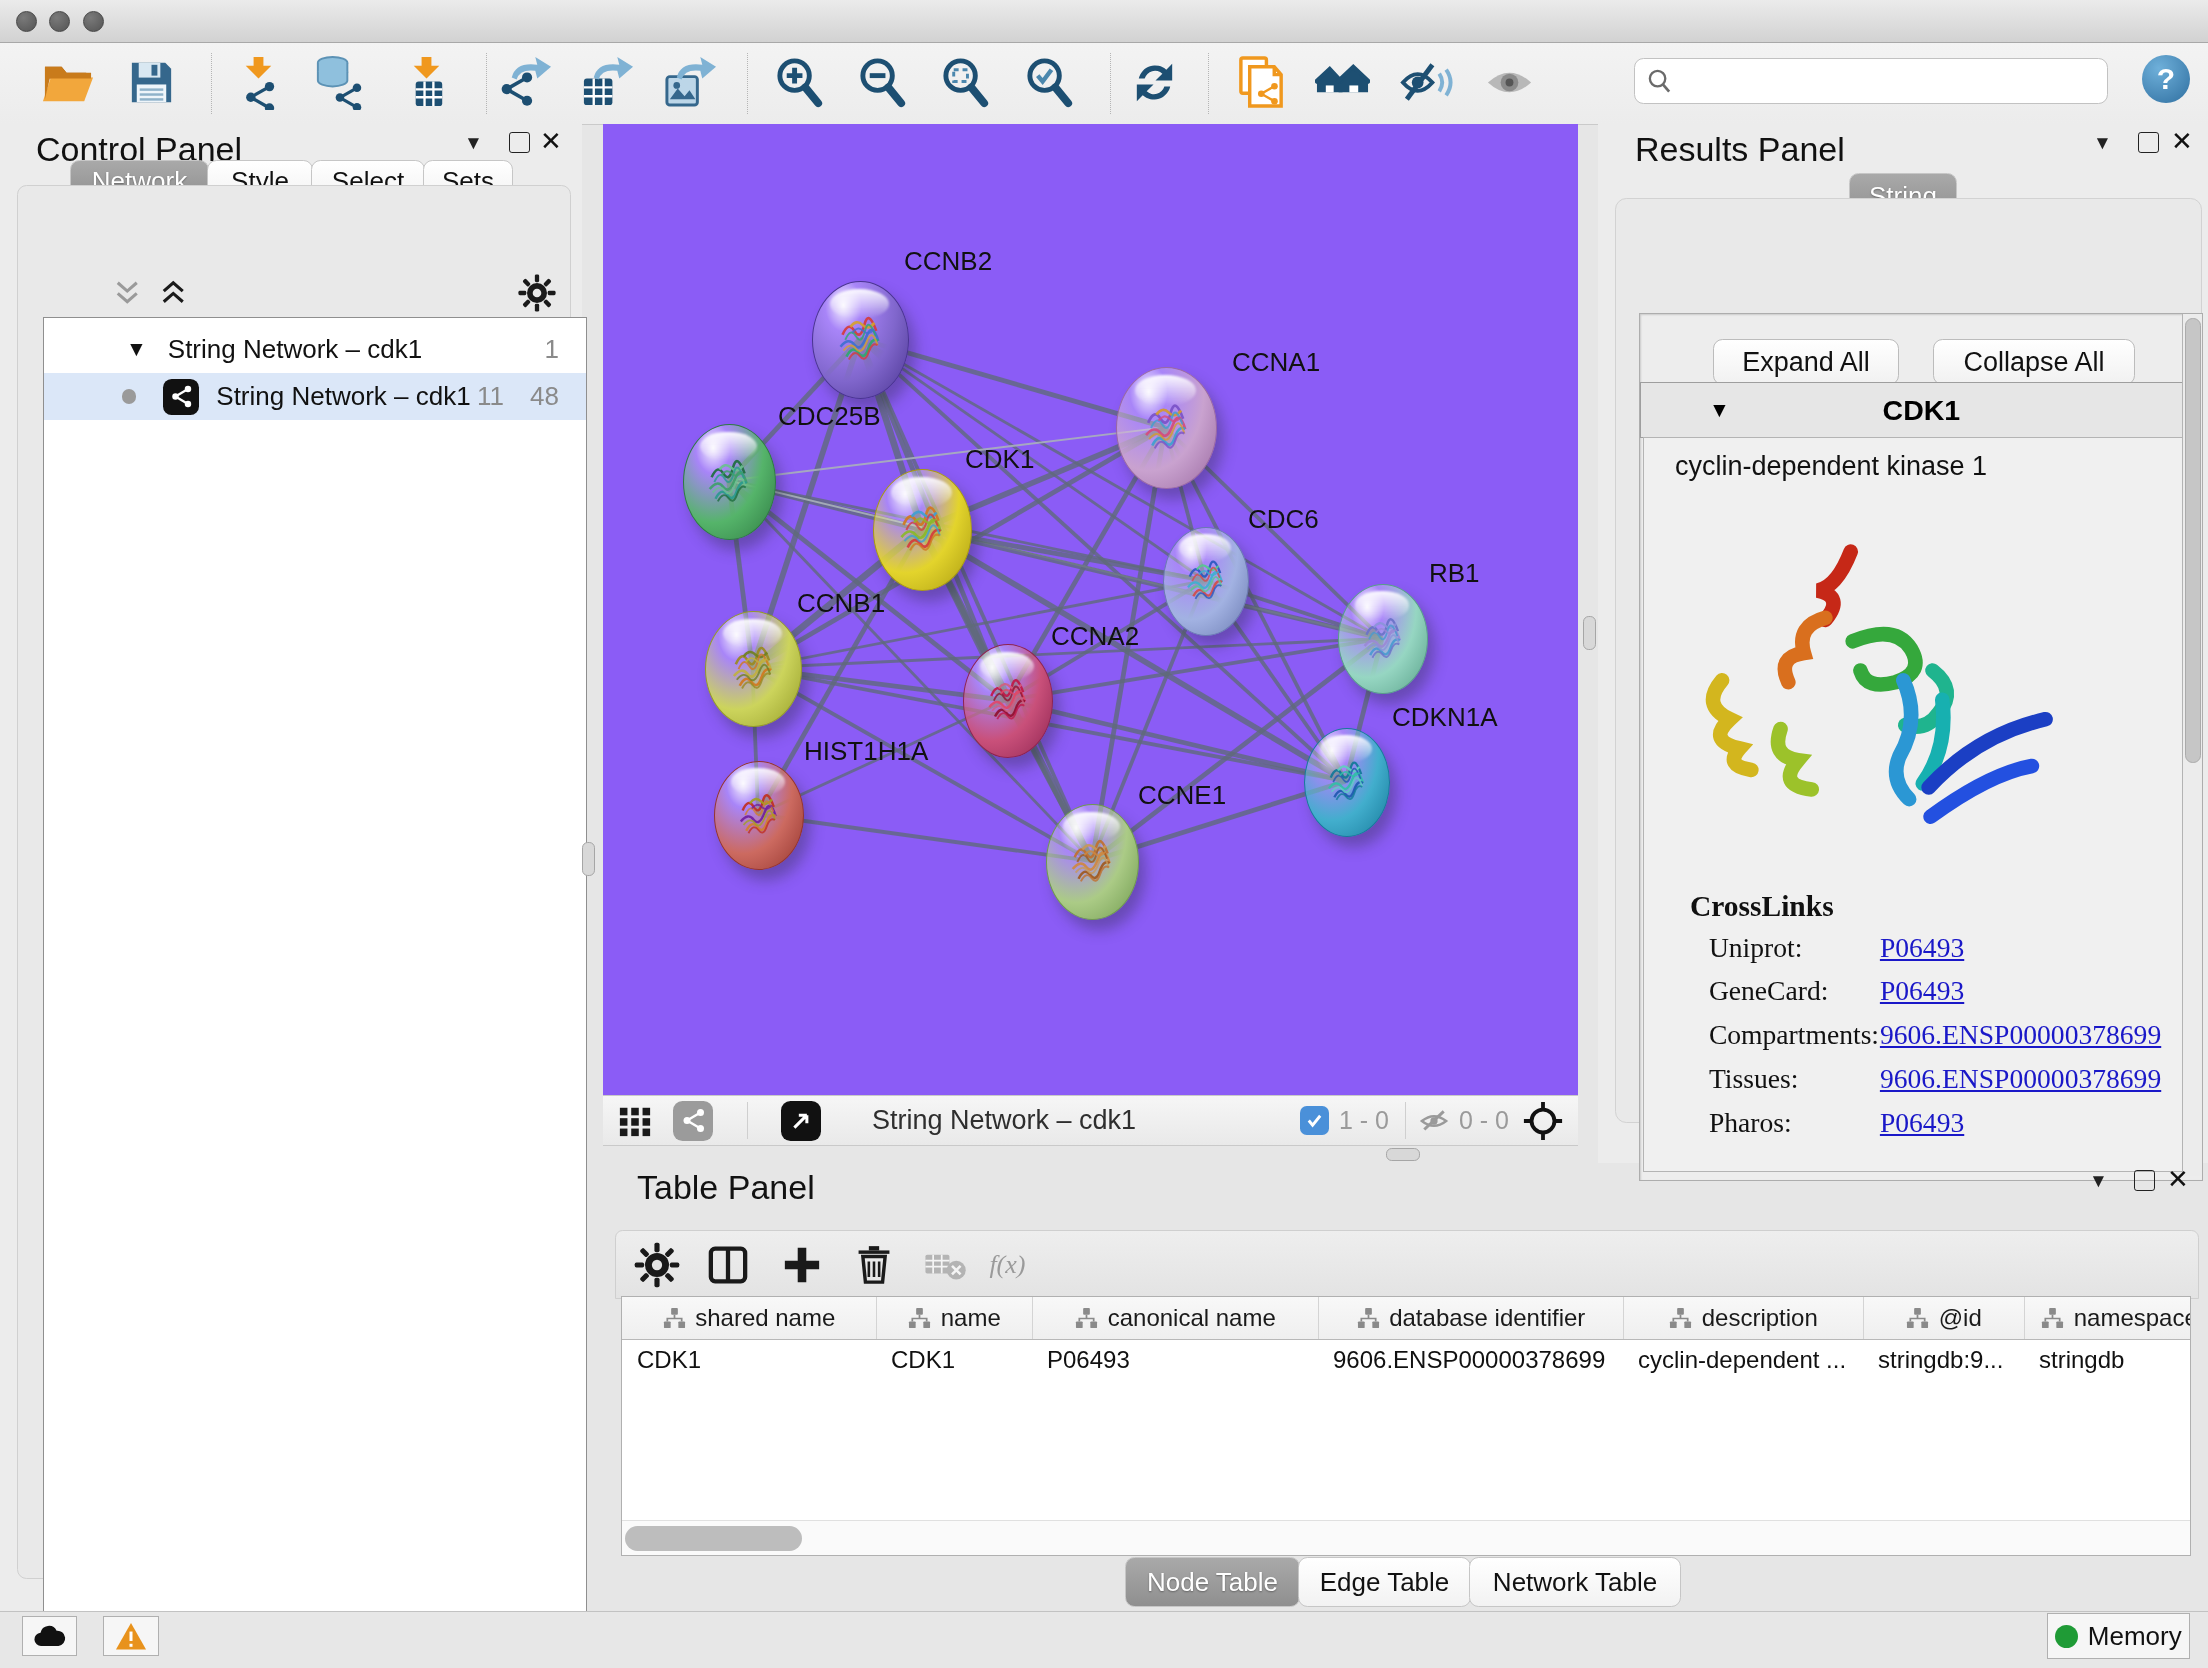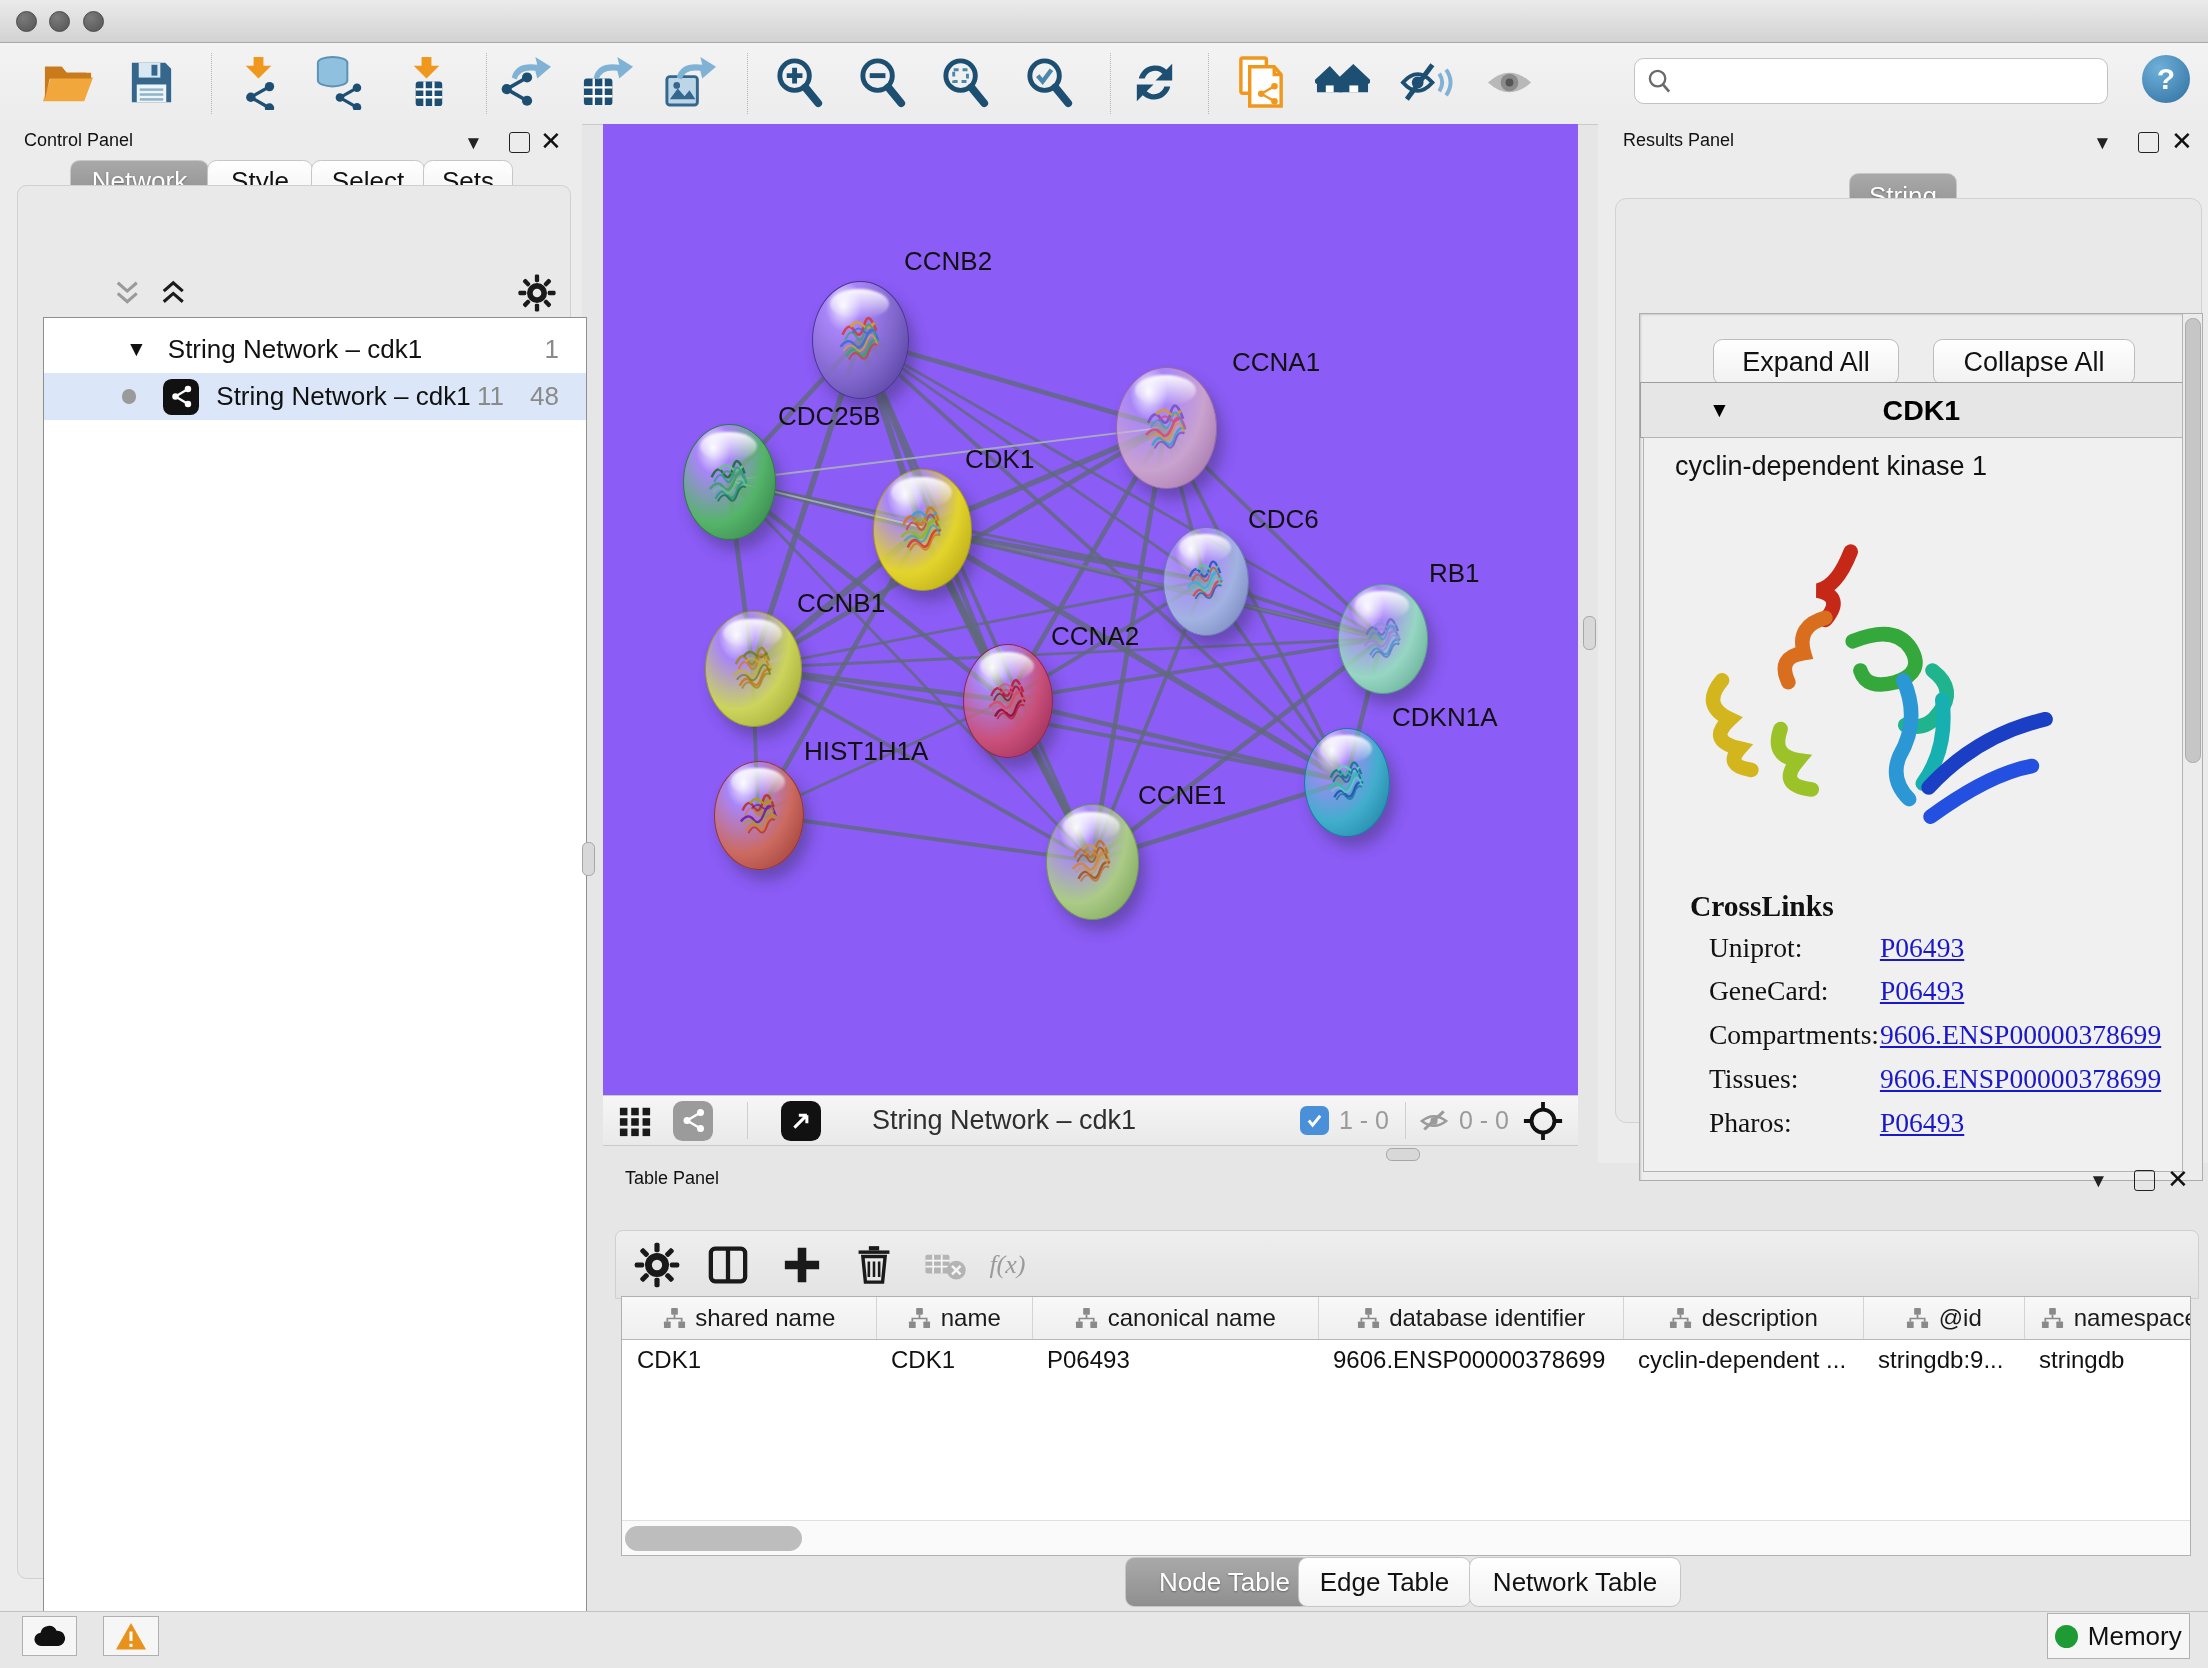--- a/index.html
+++ b/index.html
@@ -25,21 +25,21 @@
   .tbsep{position:absolute;top:9.5px;width:0;height:61px;border-left:1.9px dotted #b5b5b5;}
   #searchbox{position:absolute;left:1634px;top:15px;width:472px;height:44px;background:#fff;
     border:1.9px solid #c2c2c2;border-radius:9.5px;display:flex;align-items:center;}
   #searchbox svg{width:27px;height:27px;margin:0 7.6px 0 11.4px;}
   #search-input{border:none;outline:none;font-size:25px;flex:1;background:transparent;
     font-family:"Liberation Sans",sans-serif;}
   #helpbtn{position:absolute;left:2142px;top:12.4px;width:48px;height:48px;border-radius:50%;
     background:radial-gradient(circle at 35% 28%,#6fb0da,#2f6fa0);color:#fff;font-weight:bold;
     font-size:30px;display:flex;align-items:center;justify-content:center;}
   
-  .panel-title{font-size:18px;color:#111;}
+  .panel-title{font-size:34px;color:#111;margin-left:12px;}
   .pbtn-tri{font-size:19px;color:#222;}
   .pbtn-box{width:19px;height:19px;border:1.9px solid #222;border-radius:2.9px;display:inline-block;}
   .pbtn-x{font-size:26px;font-weight:bold;color:#111;}
   .tab{position:absolute;border:1px solid #c6c6c6;background:linear-gradient(#ffffff,#f2f2f2);
     border-radius:9.5px 9.5px 3.8px 3.8px;display:flex;align-items:center;justify-content:center;
     font-size:26px;color:#111;}
   .tab.sel{background:linear-gradient(#a9a9a9,#8f8f8f);color:#fff;text-shadow:0 1px 1.9px rgba(0,0,0,.35);}
   
   #control-panel{left:0;top:124px;width:582px;height:1488px;background:#ececec;}
   #cp-pane{position:absolute;left:17px;top:61px;width:552px;height:1392px;background:#e9e9e9;
@@ -772,21 +772,21 @@
         <div class="td" style="width: 305px; min-width: 305px;">9606.ENSP00000378699</div>
         <div class="td" style="width: 240px; min-width: 240px;">cyclin-dependent ...</div>
         <div class="td" style="width: 161px; min-width: 161px;">stringdb:9...</div>
         <div class="td" style="width: 190px; min-width: 190px;">stringdb</div>
       </div>
     <div id="hscroll">
         <div id="hthumb"></div>
       </div>
   </div>
   <div id="tp-tabs">
-      <div class="tab sel" style="left: 522px; top: 395px; width: 173px; height: 48px; border-radius: 9.5px; padding-left: 12px;">Node Table</div>
+      <div class="tab sel" style="left: 522px; top: 395px; width: 173px; height: 48px; border-radius: 9.5px;">Node Table</div>
       <div class="tab" style="left: 695px; top: 395px; width: 171px; height: 48px; border-radius: 9.5px;">Edge Table</div>
       <div class="tab" style="left: 866px; top: 395px; width: 210px; height: 48px; border-radius: 9.5px;">Network Table</div>
     </div>
 </div>
 
 <div class="handle" style="left:582px;top:842px;width:11.4px;height:32px"></div>
 <div class="handle" style="left:1583px;top:616px;width:11.4px;height:32px"></div>
 <div class="handle" style="left:1386px;top:1148px;width:32px;height:11.4px"></div>
 
 <div id="bottombar" class="abs">

